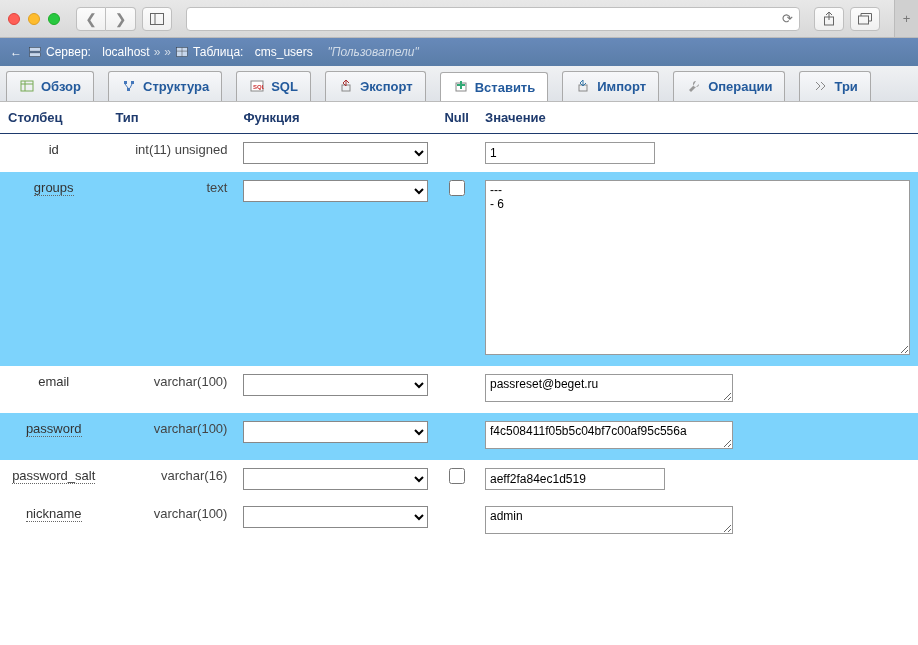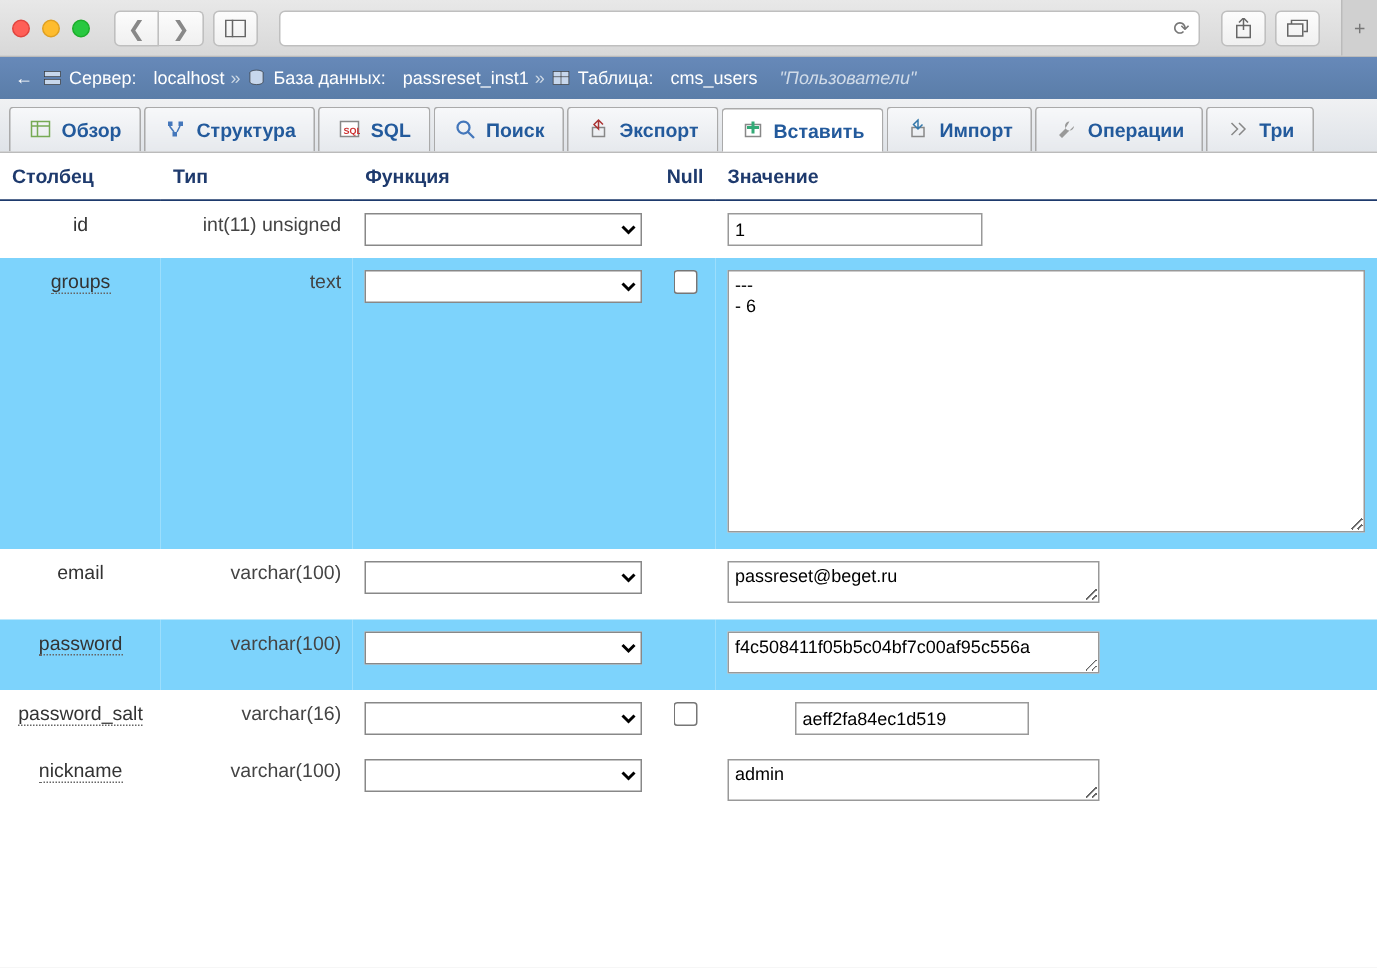--- a/index.html
+++ b/index.html
@@ -24,21 +24,21 @@
 
 .breadcrumb { background: linear-gradient(#6789b9, #5a7da8); height: 28px; display: flex; align-items: center; padding: 0 10px; color: #fff; font-size: 12px; gap: 4px; }
 .breadcrumb .crumb { display: flex; align-items: center; gap: 4px; }
 .breadcrumb .italic { font-style: italic; color: #d0dbe8; }
 .bc-icon { width: 14px; height: 14px; display: inline-block; }
 .arrow-left-icon { color: #fff; font-size: 12px; margin-right: 2px; }
 .sep { color: #cfdae6; }
 
 
 .tabs { background: linear-gradient(#f0f1f3, #dfe3e8); height: 36px; display: flex; align-items: flex-end; border-bottom: 1px solid #bbb; padding-left: 6px; overflow: hidden; }
-.tab { display: flex; align-items: center; gap: 6px; padding: 6px 12px 7px; border: 1px solid #aaa; border-bottom: none; background: linear-gradient(#f7f8fa,#e6e9ed); margin-right: 2px; border-radius: 3px 3px 0 0; color: #235a9c; font-weight: bold; font-size: 13px; cursor: pointer; white-space: nowrap; }
+.tab { display: flex; align-items: center; gap: 6px; padding: 6px 12px 7px; border: 1px solid #aaa; border-bottom: none; background: linear-gradient(#f7f8fa,#e6e9ed); margin-right: 14px; border-radius: 3px 3px 0 0; color: #235a9c; font-weight: bold; font-size: 13px; cursor: pointer; white-space: nowrap; }
 .tab.active { background: #fff; position: relative; top: 1px; }
 .tab-icon { width: 16px; height: 16px; display: inline-flex; align-items: center; justify-content: center; font-size: 13px; }
 
 
 .content { background: #fff; height: calc(645px - 38px - 28px - 36px); overflow-y: auto; }
 .tbl { width: 100%; border-collapse: collapse; }
 .tbl th { background: #fff; border-bottom: 1px solid #1e3a6d; color: #1e3a6d; font-weight: bold; font-size: 13px; text-align: left; padding: 8px 8px; }
 .tbl tr.odd { background: #fff; }
 .tbl tr.even { background: #7dd3fc; }
 .tbl td { padding: 8px 8px; vertical-align: top; font-size: 13px; }
@@ -95,27 +95,20 @@
 <div class="breadcrumb">
   <span class="arrow-left-icon">←</span>
   <span class="crumb">
     <svg class="bc-icon" viewBox="0 0 16 16">
         <rect x="2" y="3" width="12" height="4" fill="#c7d7ec" stroke="#333" stroke-width="0.5"></rect>
         <rect x="2" y="9" width="12" height="4" fill="#c7d7ec" stroke="#333" stroke-width="0.5"></rect>
       </svg>
     <span>Сервер:</span>&nbsp;<span>localhost</span>
   </span>
   <span class="sep">»</span>
-  <span class="crumb">
-    <svg class="bc-icon" viewBox="0 0 16 16">
-        <ellipse cx="8" cy="4" rx="5" ry="2" fill="#c7d7ec" stroke="#333" stroke-width="0.5"></ellipse>
-        <path d="M3 4 v7 a5 2 0 0 0 10 0 v-7" fill="#c7d7ec" stroke="#333" stroke-width="0.5"></path>
-      </svg>
-    <span>База данных:</span>&nbsp;<span>passreset_inst1</span>
-  </span>
   <span class="sep">»</span>
   <span class="crumb">
     <svg class="bc-icon" viewBox="0 0 16 16">
         <rect x="2" y="3" width="12" height="10" fill="#c7d7ec" stroke="#333" stroke-width="0.5"></rect>
         <line x1="2" y1="7" x2="14" y2="7" stroke="#333" stroke-width="0.5"></line>
         <line x1="8" y1="3" x2="8" y2="13" stroke="#333" stroke-width="0.5"></line>
       </svg>
     <span>Таблица:</span>&nbsp;<span>cms_users</span>
   </span>
   &nbsp;&nbsp;<span class="italic">"Пользователи"</span>
@@ -145,29 +138,20 @@
       <span>Структура</span>
     </div>
   <div class="tab">
       <span class="tab-icon">
         <svg width="14" height="14" viewBox="0 0 14 14">
           <rect x="1" y="2" width="12" height="10" fill="#fff" stroke="#888"></rect>
           <text x="3" y="10" font-size="6" fill="#c33">SQL</text>
         </svg>
       </span>
       <span>SQL</span>
-    </div>
-  <div class="tab">
-      <span class="tab-icon">
-        <svg width="14" height="14" viewBox="0 0 14 14">
-          <circle cx="6" cy="6" r="4" fill="none" stroke="#47b" stroke-width="1.5"></circle>
-          <line x1="9" y1="9" x2="13" y2="13" stroke="#47b" stroke-width="1.5"></line>
-        </svg>
-      </span>
-      <span>Поиск</span>
     </div>
   <div class="tab">
       <span class="tab-icon">
         <svg width="14" height="14" viewBox="0 0 14 14">
           <rect x="3" y="6" width="8" height="6" fill="none" stroke="#888"></rect>
           <polyline points="7,1 7,7 4,4 7,1 10,4" fill="none" stroke="#a33"></polyline>
         </svg>
       </span>
       <span>Экспорт</span>
     </div>
@@ -248,21 +232,21 @@
           <td class="col-type">varchar(100)</td>
           <td class="col-func"><select class="fn"><option></option></select></td>
           <td class="col-null"></td>
           <td class="col-value"><textarea class="val-area" style="width: 248px; height: 28px;">f4c508411f05b5c04bf7c00af95c556a</textarea></td>
         </tr>
         <tr class="odd">
           <td class="col-name"><span class="dotted">password_salt</span></td>
           <td class="col-type">varchar(16)</td>
           <td class="col-func"><select class="fn"><option></option></select></td>
           <td class="col-null"><input type="checkbox" style=""></td>
-          <td class="col-value"><input type="text" class="val-text" value="aeff2fa84ec1d519" style="width: 156px; margin-left: 45px;"></td>
+          <td class="col-value"><input type="text" class="val-text" value="aeff2fa84ec1d519" style="width: 180px;"></td>
         </tr>
         <tr class="odd">
           <td class="col-name"><span class="dotted">nickname</span></td>
           <td class="col-type">varchar(100)</td>
           <td class="col-func"><select class="fn"><option></option></select></td>
           <td class="col-null"></td>
           <td class="col-value"><textarea class="val-area" style="width: 248px; height: 28px;">admin</textarea></td>
         </tr>
       </tbody>
   </table>

